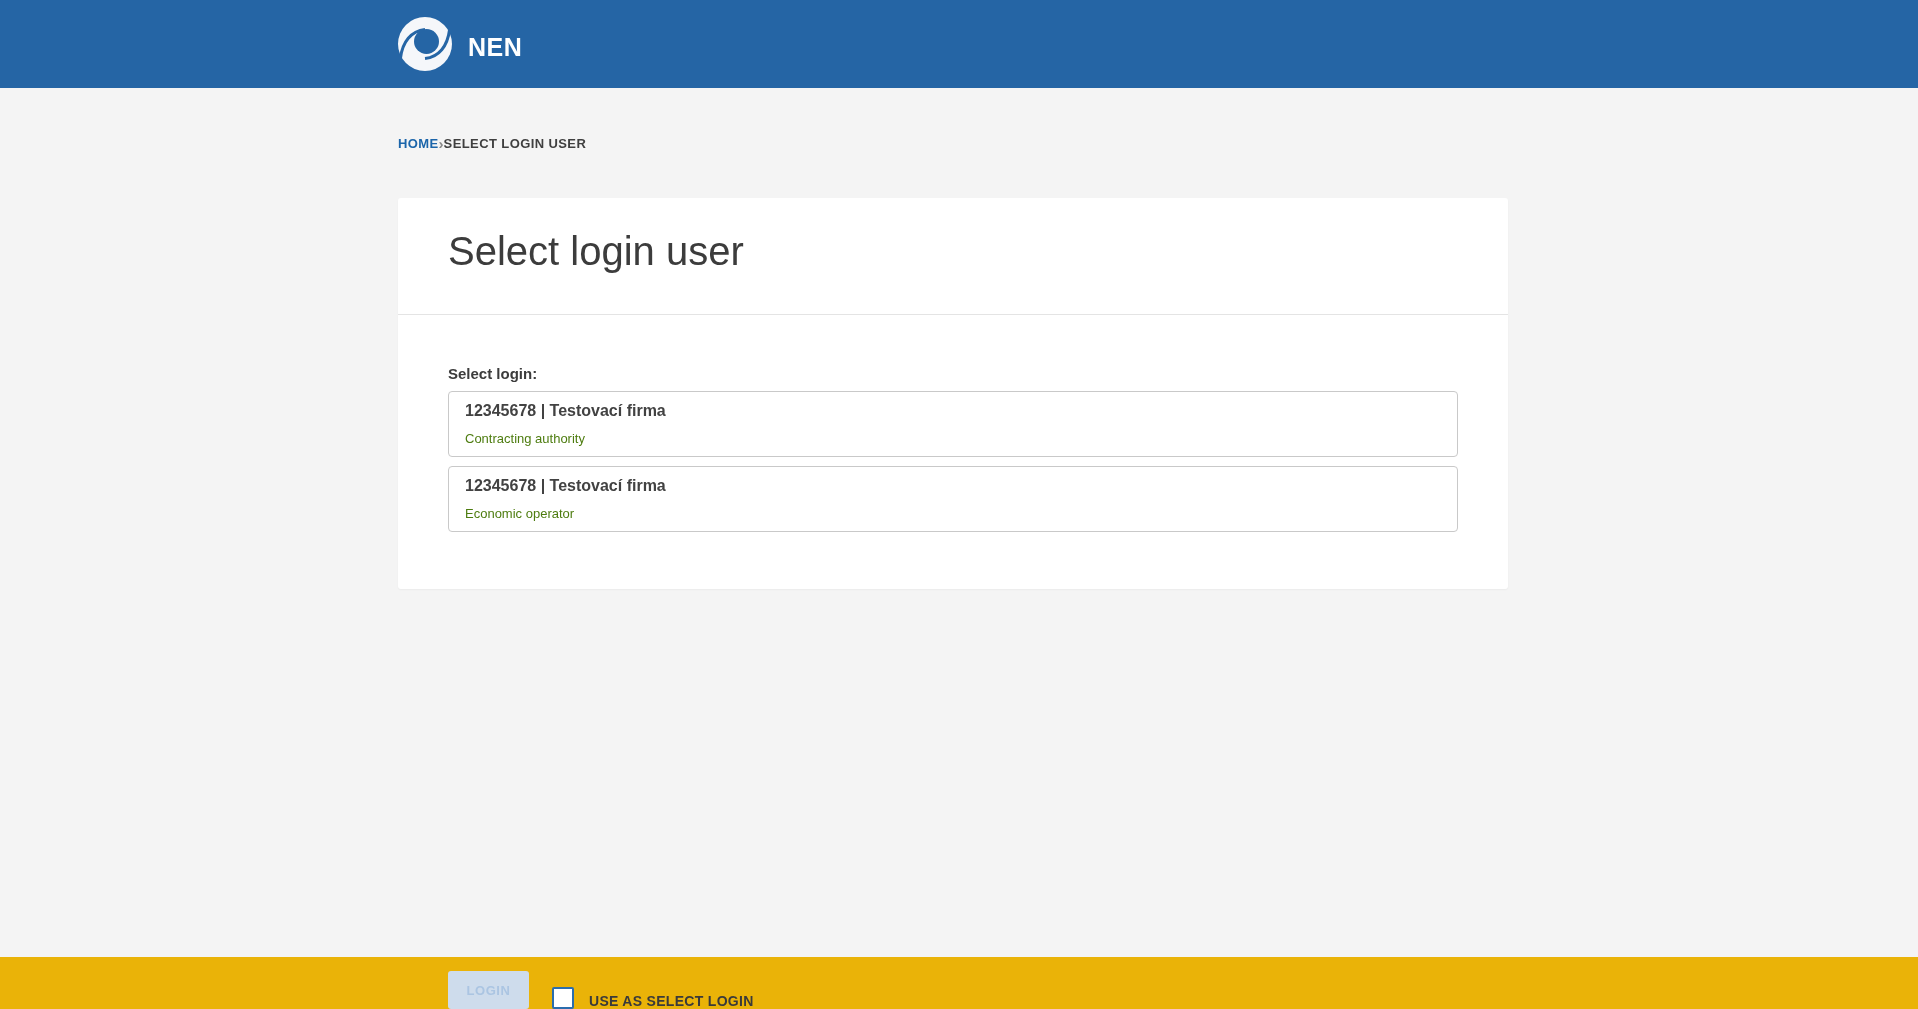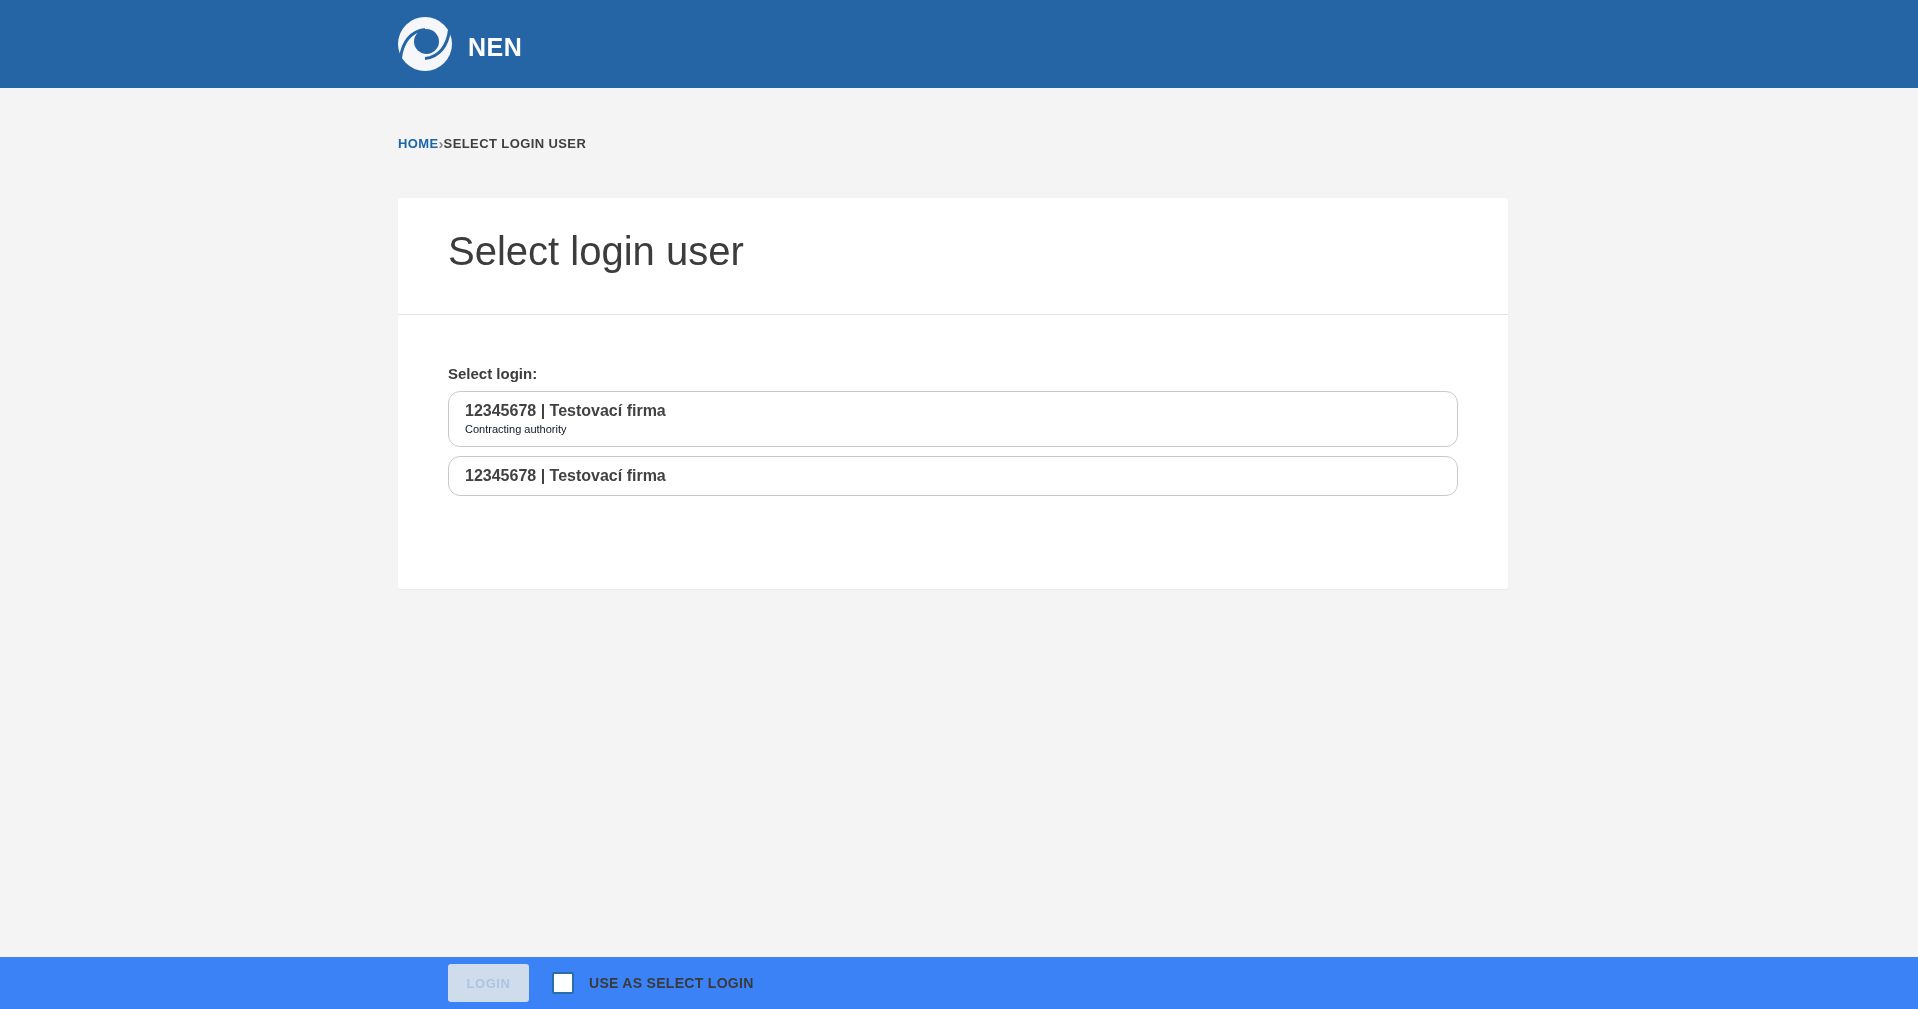--- a/index.html
+++ b/index.html
@@ -80,37 +80,37 @@
   .select-label {
     margin-top:17px;
     font-size:15px;
     font-weight:bold;
     color:#3c3c3c;
   }
 
   .user-card {
     margin-top:9px;
     border:1px solid #c9c9c9;
-    border-radius:12px;
+    border-radius:4px;
     padding:8px 16px 9px;
     background:#ffffff;
     cursor:pointer;
   }
   .user-card:first-of-type { margin-top:8px; }
   .user-title { font-size:16px; font-weight:bold; color:#424242; line-height:21px; }
-  .user-sub   { font-size:11px; color:#0f172a; margin-top:0; line-height:16px; }
+  .user-sub   { font-size:13px; color:#4d7c0f; margin-top:10px; line-height:16px; }
 
   
   .actionbar {
     position:absolute;
     left:0; bottom:0;
     width:100%; height:52px;
-    background:#3b82f6;
+    background:#eab308;
     display:flex;
-    align-items:center;
+    align-items:flex-end;
     padding-left:448px;
   }
   .login-btn {
     width:81px; height:38px;
     background:#cedcec;
     color:#abc5e2;
     font-size:13px;
     font-weight:bold;
     letter-spacing:.6px;
     border:none;
@@ -170,20 +170,21 @@
   <div class="panel-body">
     <div class="select-label">Select login:</div>
 
     <div class="user-card">
       <div class="user-title">12345678 | Testovací firma</div>
       <div class="user-sub">Contracting authority</div>
     </div>
 
     <div class="user-card">
       <div class="user-title">12345678 | Testovací firma</div>
+      <div class="user-sub">Economic operator</div>
     </div>
   </div>
 </main>
 
 <footer class="actionbar">
   <button class="login-btn" disabled="">LOGIN</button>
   <span class="checkbox"></span>
   <span class="default-label">USE AS SELECT LOGIN</span>
 </footer>
 

